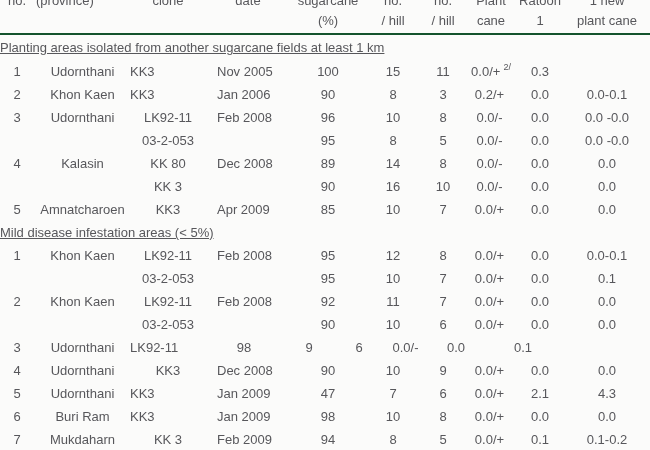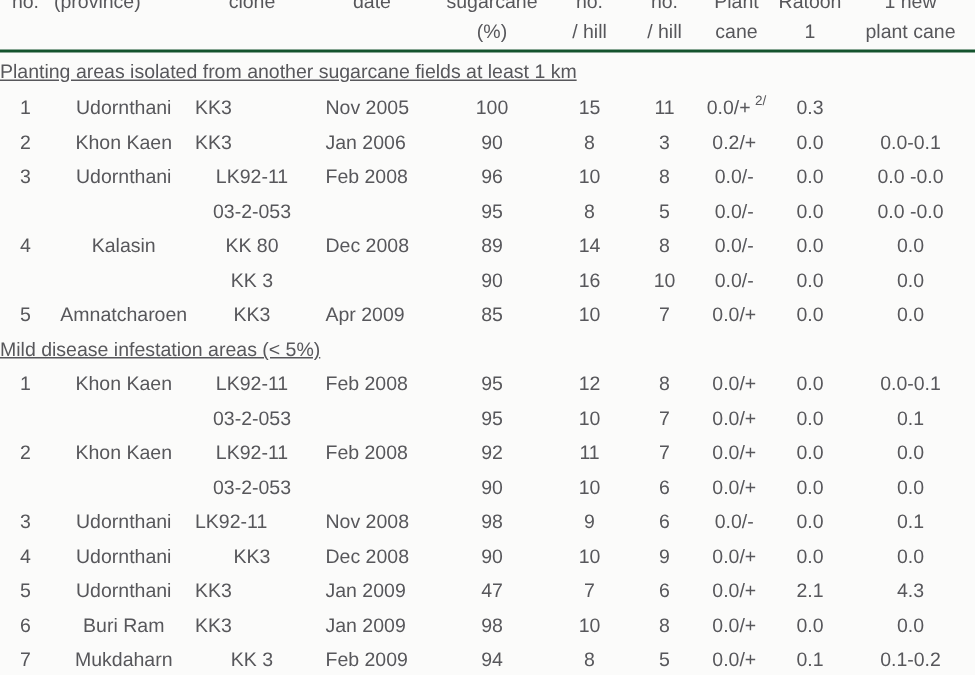--- a/index.html
+++ b/index.html
@@ -209,21 +209,20 @@
     <div class="tcell c-hill1">10</div>
     <div class="tcell c-hill2">6</div>
     <div class="tcell c-plant"><span>0.0/+</span><sup></sup></div>
     <div class="tcell c-ratoon">0.0</div>
     <div class="tcell c-newplant">0.0</div>
   </div>
       <div class="trow">
     <div class="tcell c-no">3</div>
     <div class="tcell c-province">Udornthani</div>
     <div class="tcell c-clone clone-left">LK92-11</div>
-    <div class="tcell c-date">Nov 2008</div>
     <div class="tcell c-sugar">98</div>
     <div class="tcell c-hill1">9</div>
     <div class="tcell c-hill2">6</div>
     <div class="tcell c-plant"><span>0.0/-</span><sup></sup></div>
     <div class="tcell c-ratoon">0.0</div>
     <div class="tcell c-newplant">0.1</div>
   </div>
       <div class="trow">
     <div class="tcell c-no">4</div>
     <div class="tcell c-province">Udornthani</div>

